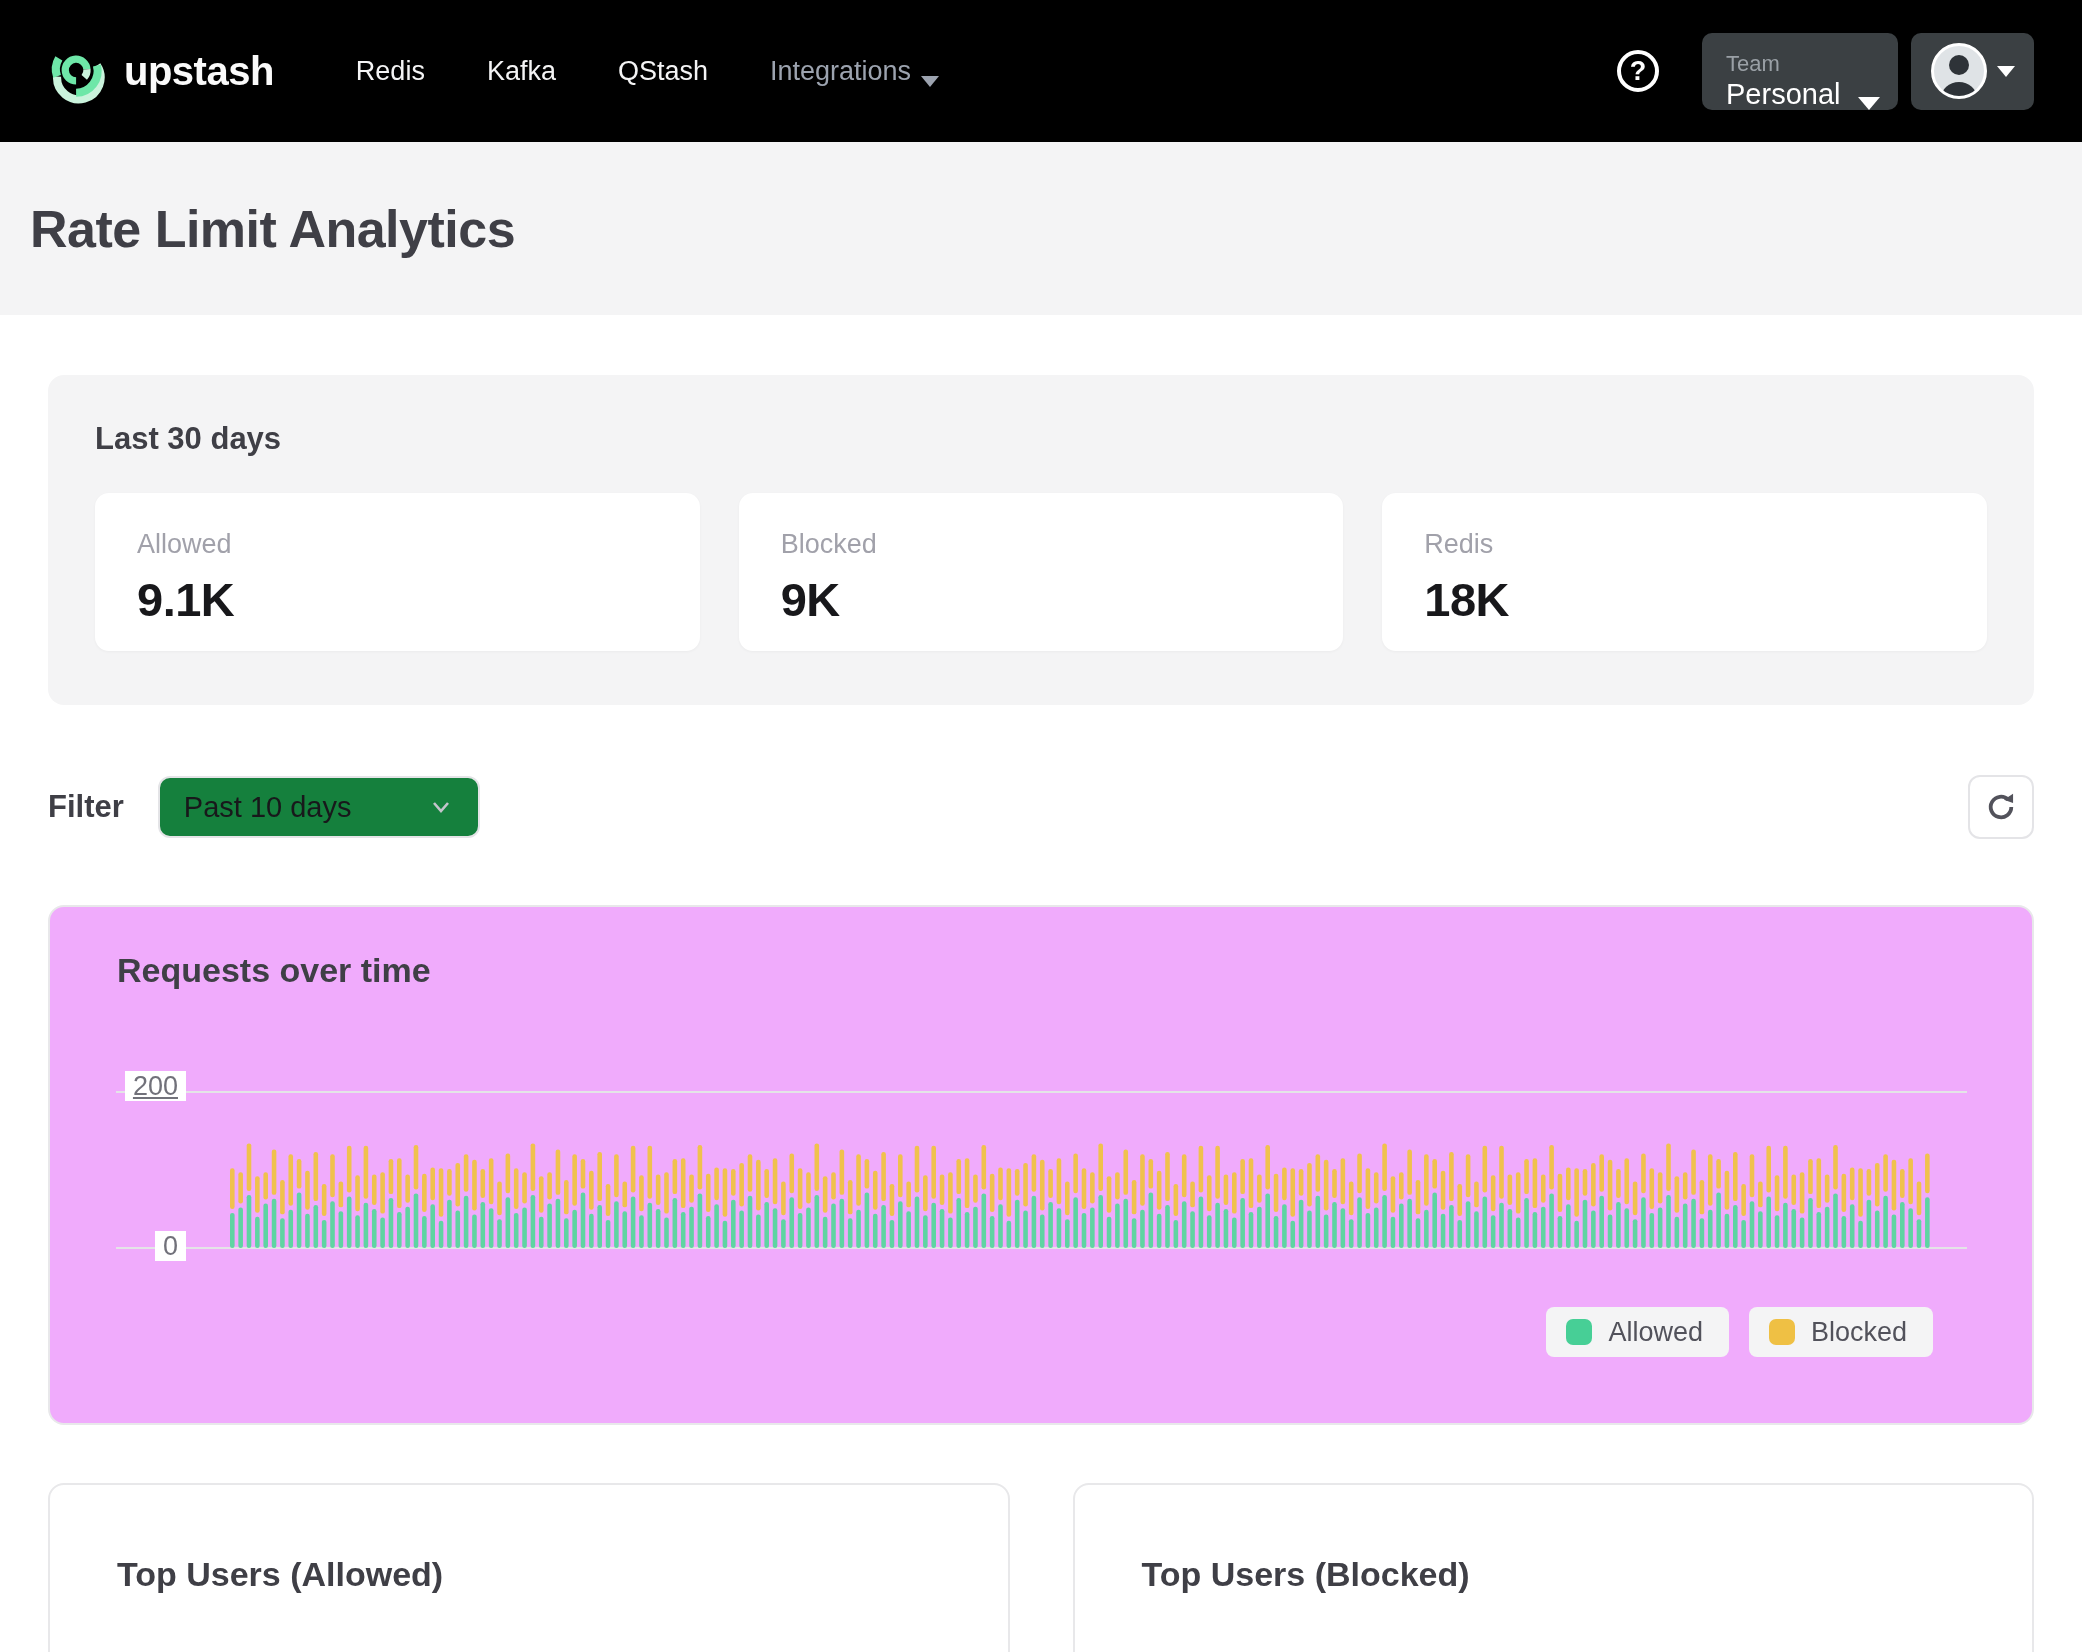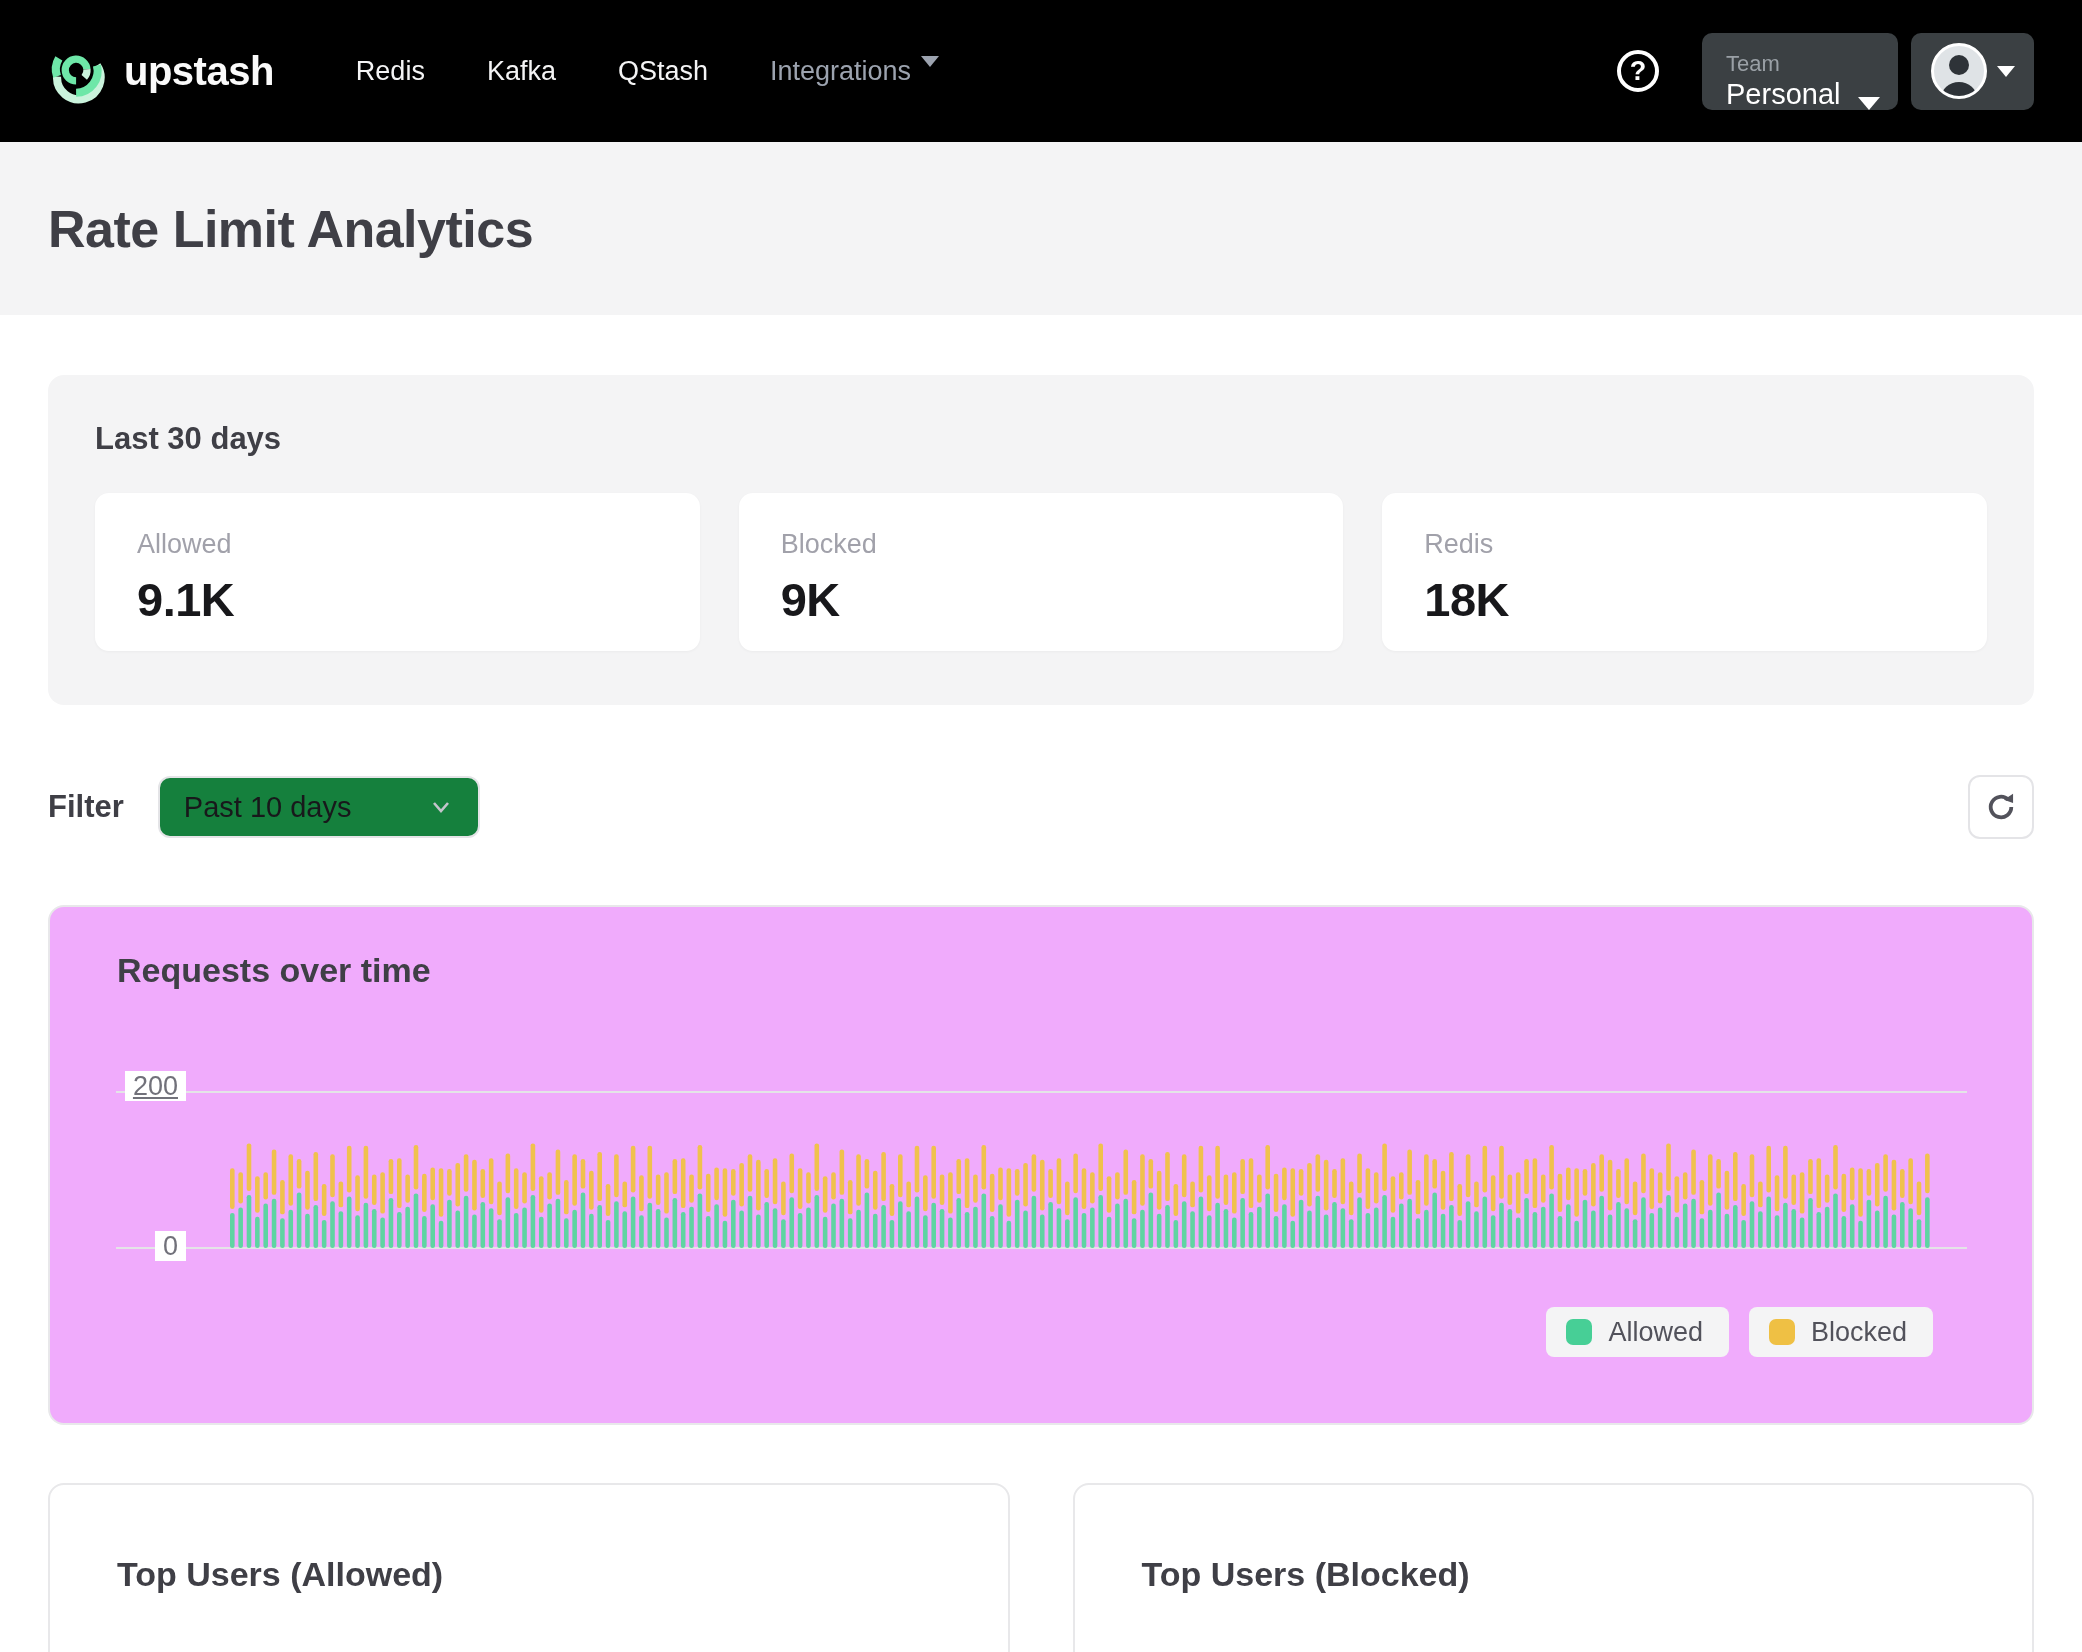--- a/index.html
+++ b/index.html
@@ -5,35 +5,35 @@
   * { margin:0; padding:0; box-sizing:border-box; }
   html,body { width:2082px; height:1652px; overflow:hidden; background:#ffffff;
               font-family:"Liberation Sans", sans-serif; }
 
   
   .nav { height:142px; background:#000000; display:flex; align-items:center; padding:0 48px; }
   .brand { display:flex; align-items:center; gap:18px; }
   .brand-name { color:#fafafa; font-size:40px; font-weight:700; letter-spacing:-0.5px; }
   .nav-links { display:flex; align-items:center; gap:62px; margin-left:82px; }
   .nav-link { color:#f4f4f5; font-size:27px; font-weight:500; cursor:pointer; }
-  .nav-link.dim { color:#9ca3af; display:flex; align-items:flex-start; gap:10px; }
+  .nav-link.dim { color:#9ca3af; display:flex; align-items:flex-end; gap:10px; }
   .caret-down { width:0; height:0; border-left:9px solid transparent; border-right:9px solid transparent; border-top:11px solid #9ca3af; }
   .nav-right { margin-left:auto; display:flex; align-items:center; gap:0; }
   .help-btn { width:48px; height:48px; margin-right:40px; position:relative; cursor:pointer; }
   .team-box { width:196px; height:77px; background:#3b4043; border-radius:10px; display:flex; align-items:flex-end; padding:0 18px 0 24px; cursor:pointer; }
   .team-texts { display:flex; flex-direction:column; gap:2px; }
   .team-label { color:#9aa0a6; font-size:22px; line-height:24px; }
   .team-value { color:#ffffff; font-size:29px; line-height:32px; }
   .team-caret { margin-left:auto; width:0; height:0; border-left:11px solid transparent; border-right:11px solid transparent; border-top:13px solid #ffffff; }
   .avatar-box { width:123px; height:77px; background:#3b4043; border-radius:10px; margin-left:13px; display:flex; align-items:center; justify-content:center; gap:10px; cursor:pointer; }
   .avatar { width:56px; height:56px; border-radius:50%; background:#dfe3e6; border:3px solid #ffffff; overflow:hidden; display:flex; align-items:flex-end; justify-content:center; }
   .avatar-caret { width:0; height:0; border-left:9px solid transparent; border-right:9px solid transparent; border-top:11px solid #ffffff; }
 
   
-  .title-band { height:173px; background:#f4f4f5; display:flex; align-items:center; padding:0 48px; }
+  .title-band { height:173px; background:#f4f4f5; display:flex; align-items:center; padding:0 30px; }
   .page-title { font-size:52px; font-weight:700; color:#3f3f46; letter-spacing:-0.5px; }
 
   
   .content { padding:0 48px; }
 
   .stats-panel { margin-top:60px; height:330px; background:#f4f4f5; border-radius:16px; padding:46px 47px; }
   .stats-title { font-size:31px; font-weight:700; color:#3f3f46; }
   .stats-row { display:flex; gap:39px; margin-top:36px; }
   .stat-card { flex:1; height:158px; background:#ffffff; border-radius:14px; padding:36px 42px; box-shadow:0 1px 3px rgba(0,0,0,0.04); }
   .stat-label { font-size:27px; color:#a1a1aa; }

